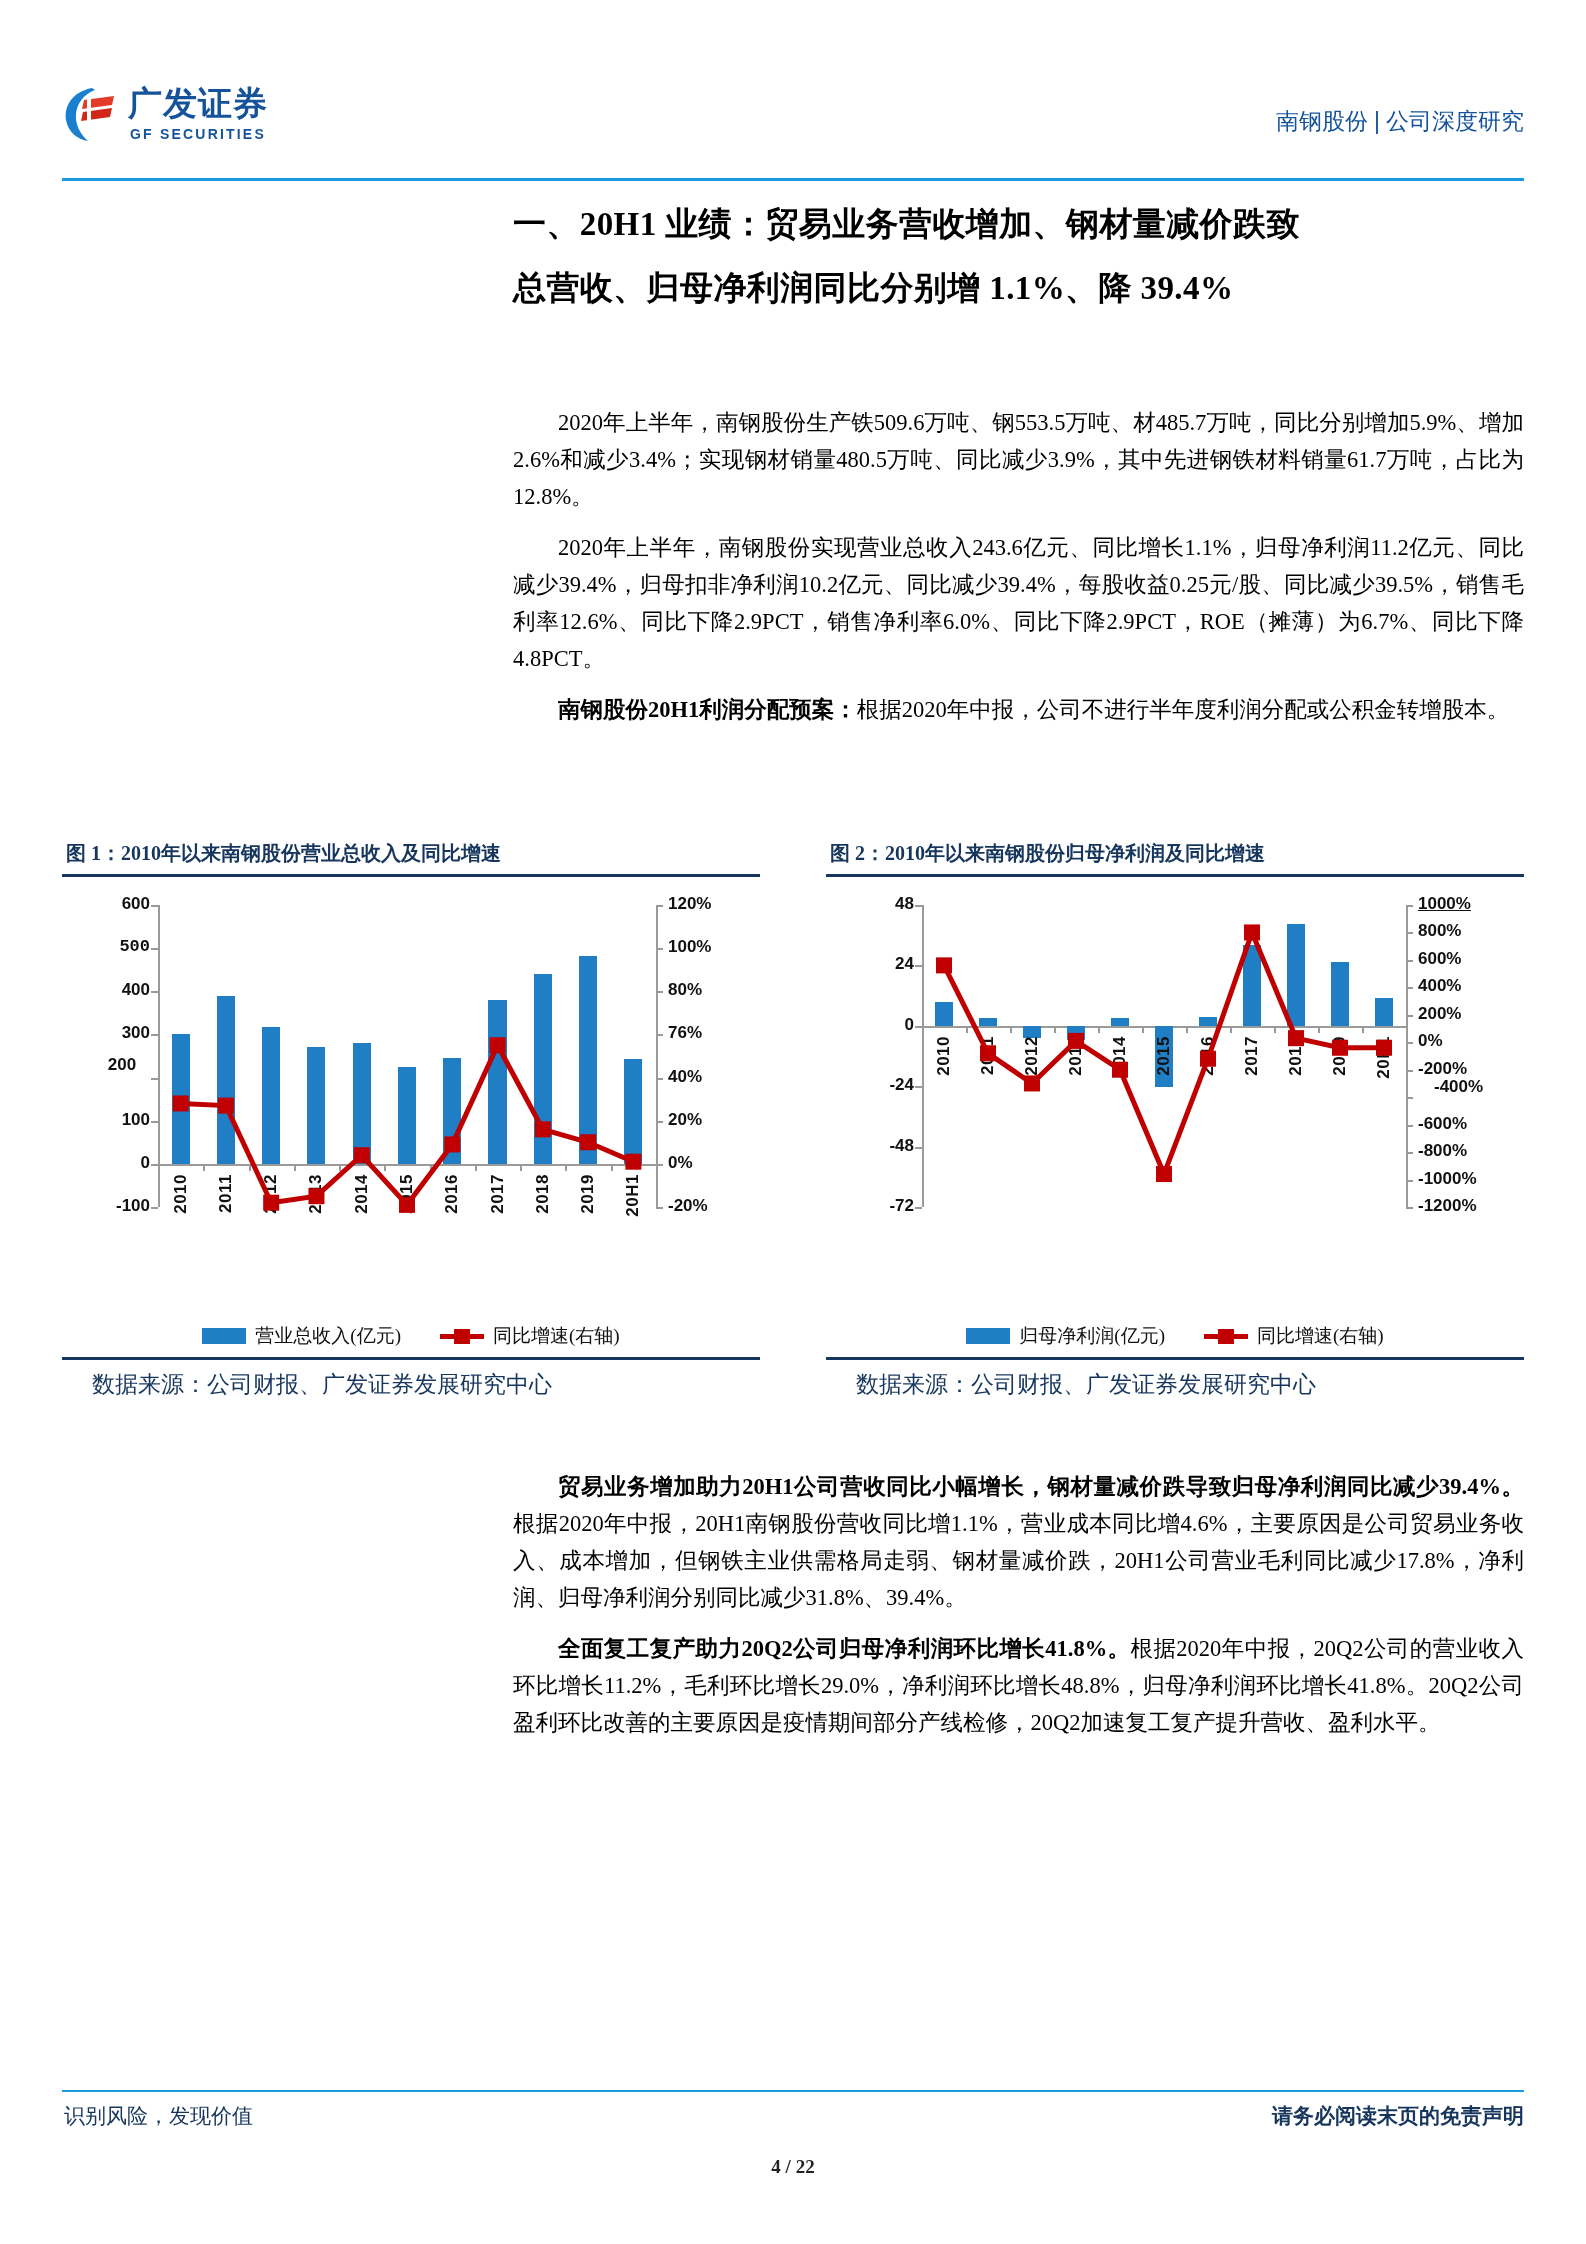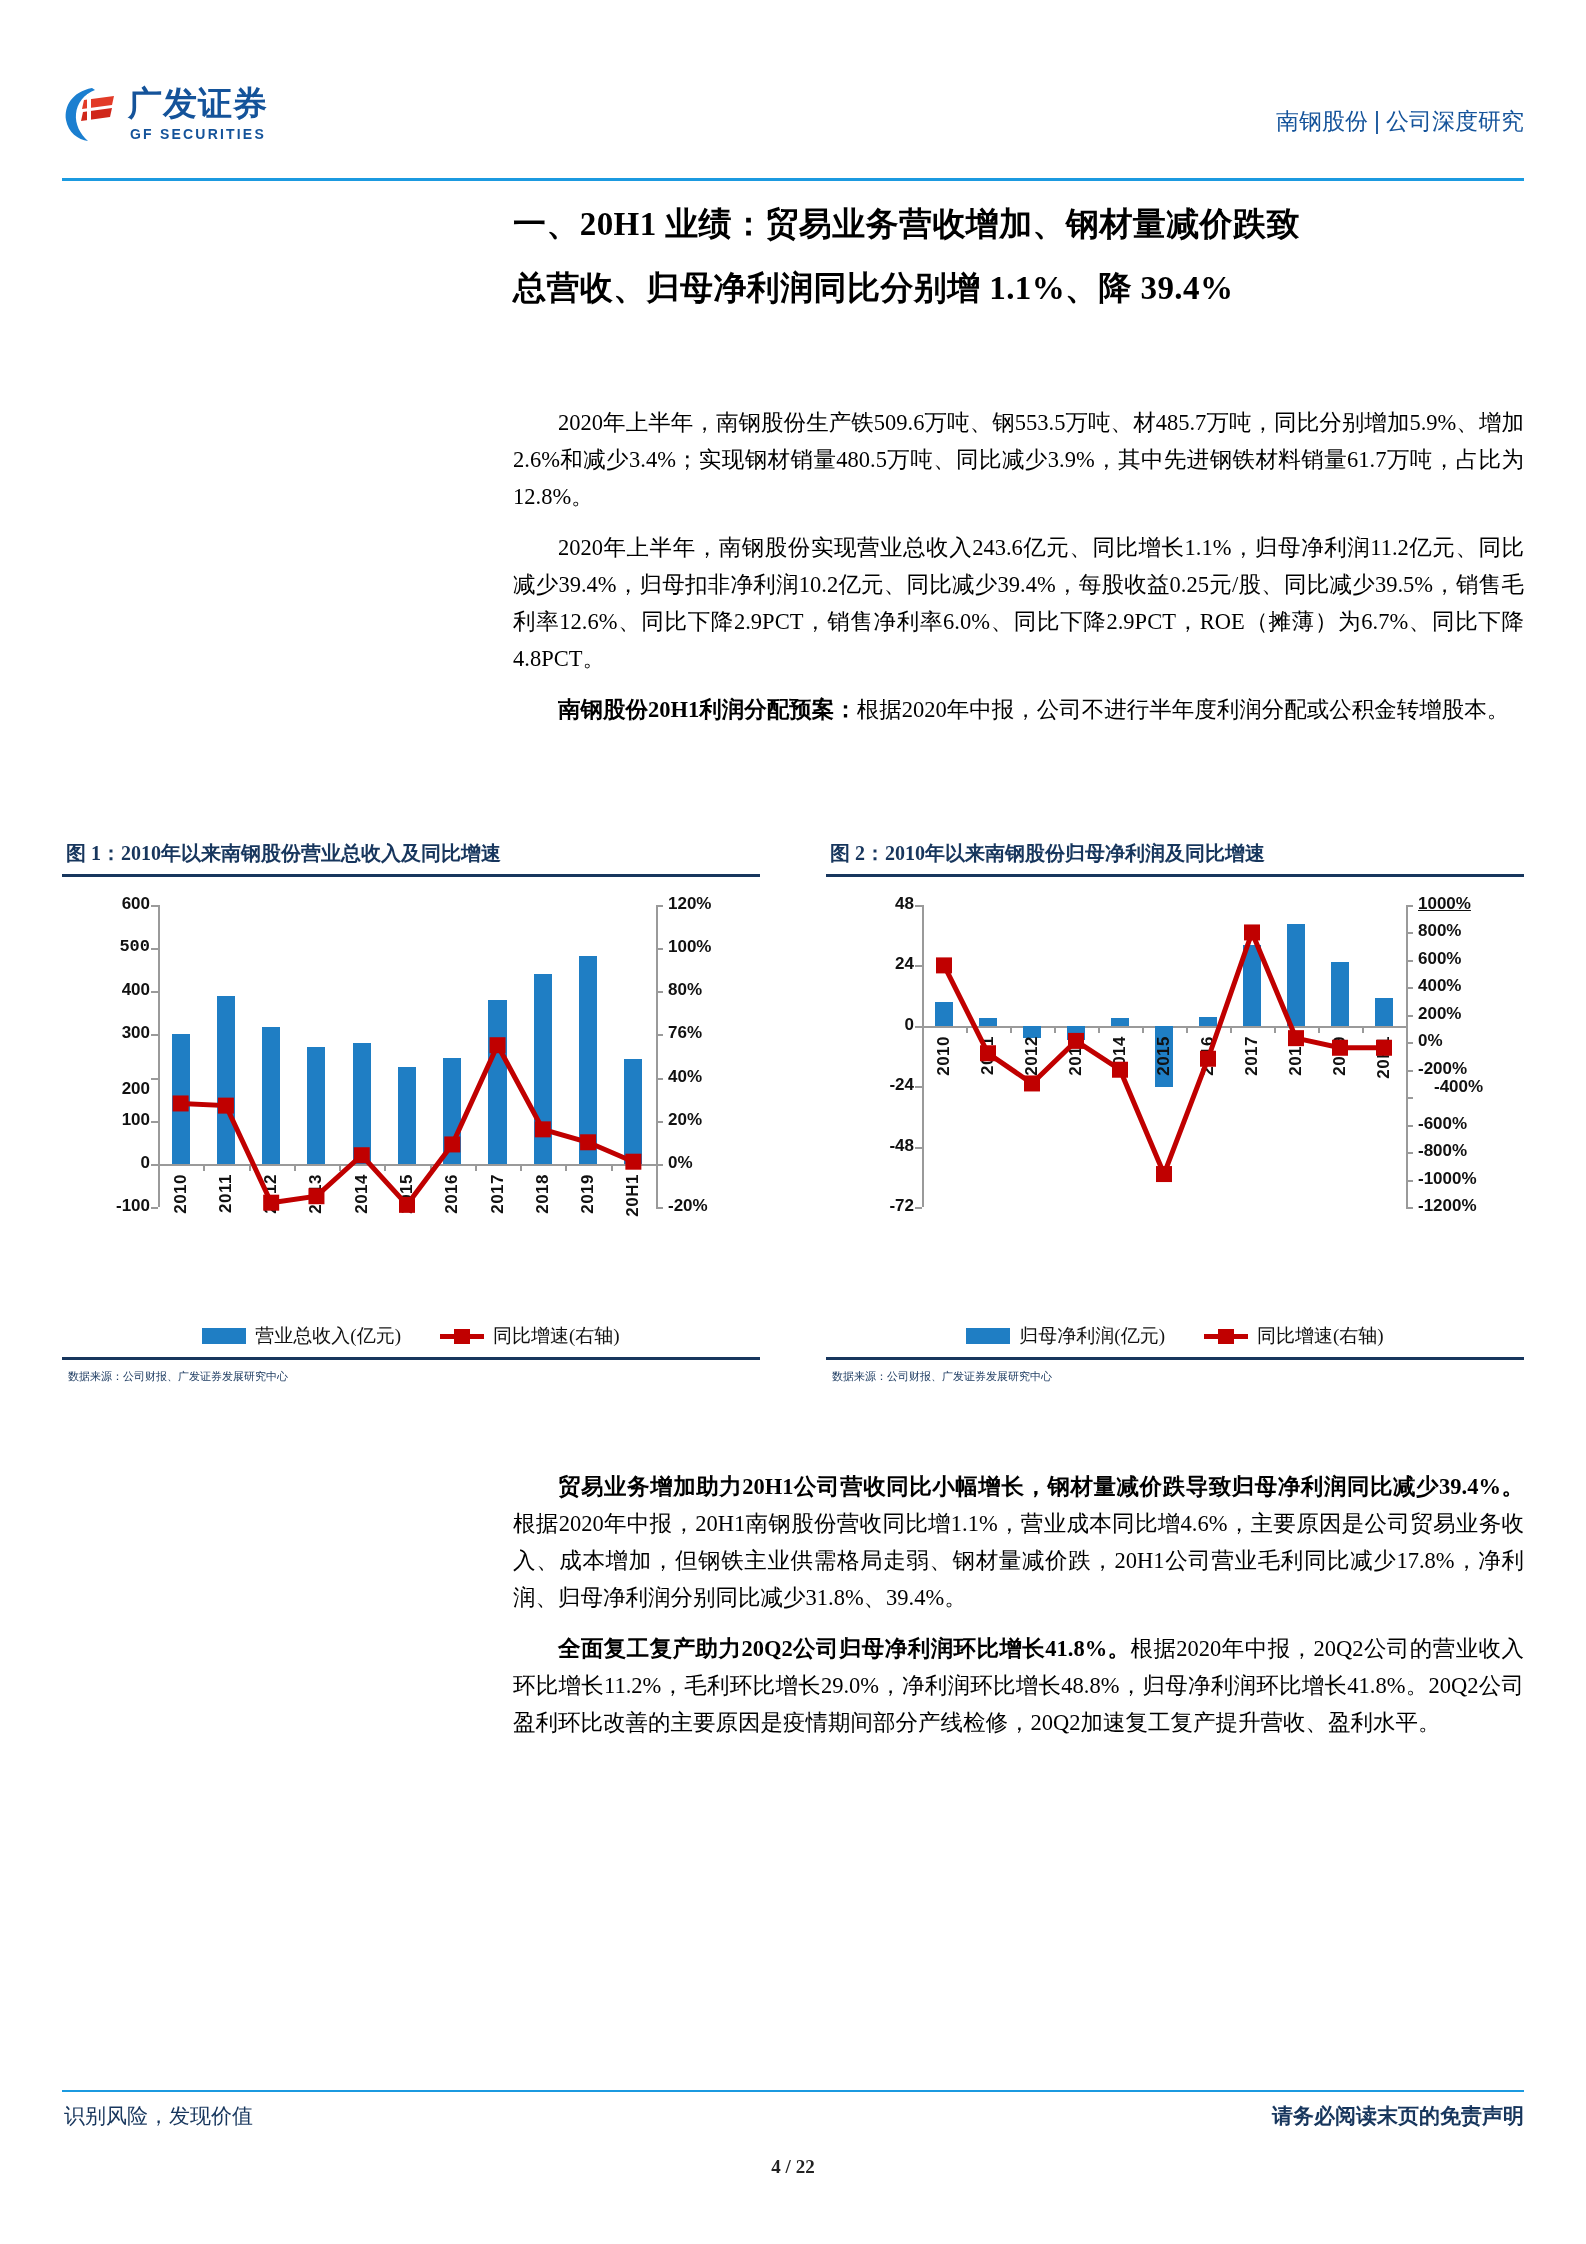--- a/index.html
+++ b/index.html
@@ -67,21 +67,21 @@
   .panel-head{
     font-family:"Liberation Serif","DejaVu Serif",serif;
     font-weight:bold;font-size:20px;color:#17365d;
     padding:0 0 7px 4px;white-space:nowrap;
   }
   .panel-rule-top{height:3px;background:#17365d;}
   .panel-body{height:480px;position:relative;background:#fff;}
   .panel-rule-bot{height:3px;background:#17365d;}
   .panel-source{
     font-family:Liberation Sans, sans-serif;
-    font-size:11px;color:#17365d;padding:9px 0 0 6px;white-space:nowrap;
+    font-size:23px;color:#17365d;padding:9px 0 0 6px;white-space:nowrap;margin-left:24px;
   }
 
   
   .chart{position:absolute;inset:0;}
   .axis-label{
     position:absolute;
     font-family:"Liberation Sans","DejaVu Sans",sans-serif;
     font-size:17px;font-weight:bold;color:#111;white-space:nowrap;
   }
   .axis-label.right-al{text-align:right;}
@@ -171,21 +171,21 @@
           <div class="axisline" style="left: 96px; top: 28px; width: 2px; height: 302px;"></div>
           <div class="axisline" style="left: 594px; top: 28px; width: 2px; height: 302px;"></div>
           <div class="zeroline" style="left: 96px; top: 286.857px; width: 498px;"></div>
           <div class="tickmark" style="left: 89px; top: 330px; width: 7px; height: 2px;"></div>
           <div class="axis-label right-al" style="left: 32px; top: 319px; width: 56px;">-100</div>
           <div class="tickmark" style="left: 89px; top: 286.857px; width: 7px; height: 2px;"></div>
           <div class="axis-label right-al" style="left: 32px; top: 275.857px; width: 56px;">0</div>
           <div class="tickmark" style="left: 89px; top: 243.714px; width: 7px; height: 2px;"></div>
           <div class="axis-label right-al" style="left: 32px; top: 232.714px; width: 56px;">100</div>
           <div class="tickmark" style="left: 89px; top: 200.571px; width: 7px; height: 2px;"></div>
-          <div class="axis-label right-al" style="left: 32px; top: 202px; width: 56px;">200</div>
+          <div class="axis-label right-al" style="left: 32px; top: 178px; width: 56px; text-align: center;">200</div>
           <div class="tickmark" style="left: 89px; top: 157.429px; width: 7px; height: 2px;"></div>
           <div class="axis-label right-al" style="left: 32px; top: 146.429px; width: 56px;">300</div>
           <div class="tickmark" style="left: 89px; top: 114.286px; width: 7px; height: 2px;"></div>
           <div class="axis-label right-al" style="left: 32px; top: 103.286px; width: 56px;">400</div>
           <div class="tickmark" style="left: 89px; top: 71.1429px; width: 7px; height: 2px;"></div>
           <div class="axis-label right-al" style="left: 32px; top: 60.1429px; width: 56px; font-family: Liberation Mono, monospace;">500</div>
           <div class="tickmark" style="left: 89px; top: 28px; width: 7px; height: 2px;"></div>
           <div class="axis-label right-al" style="left: 32px; top: 17px; width: 56px;">600</div>
           <div class="tickmark" style="left: 594px; top: 330px; width: 7px; height: 2px;"></div>
           <div class="axis-label" style="left: 606px; top: 319px;">-20%</div>

